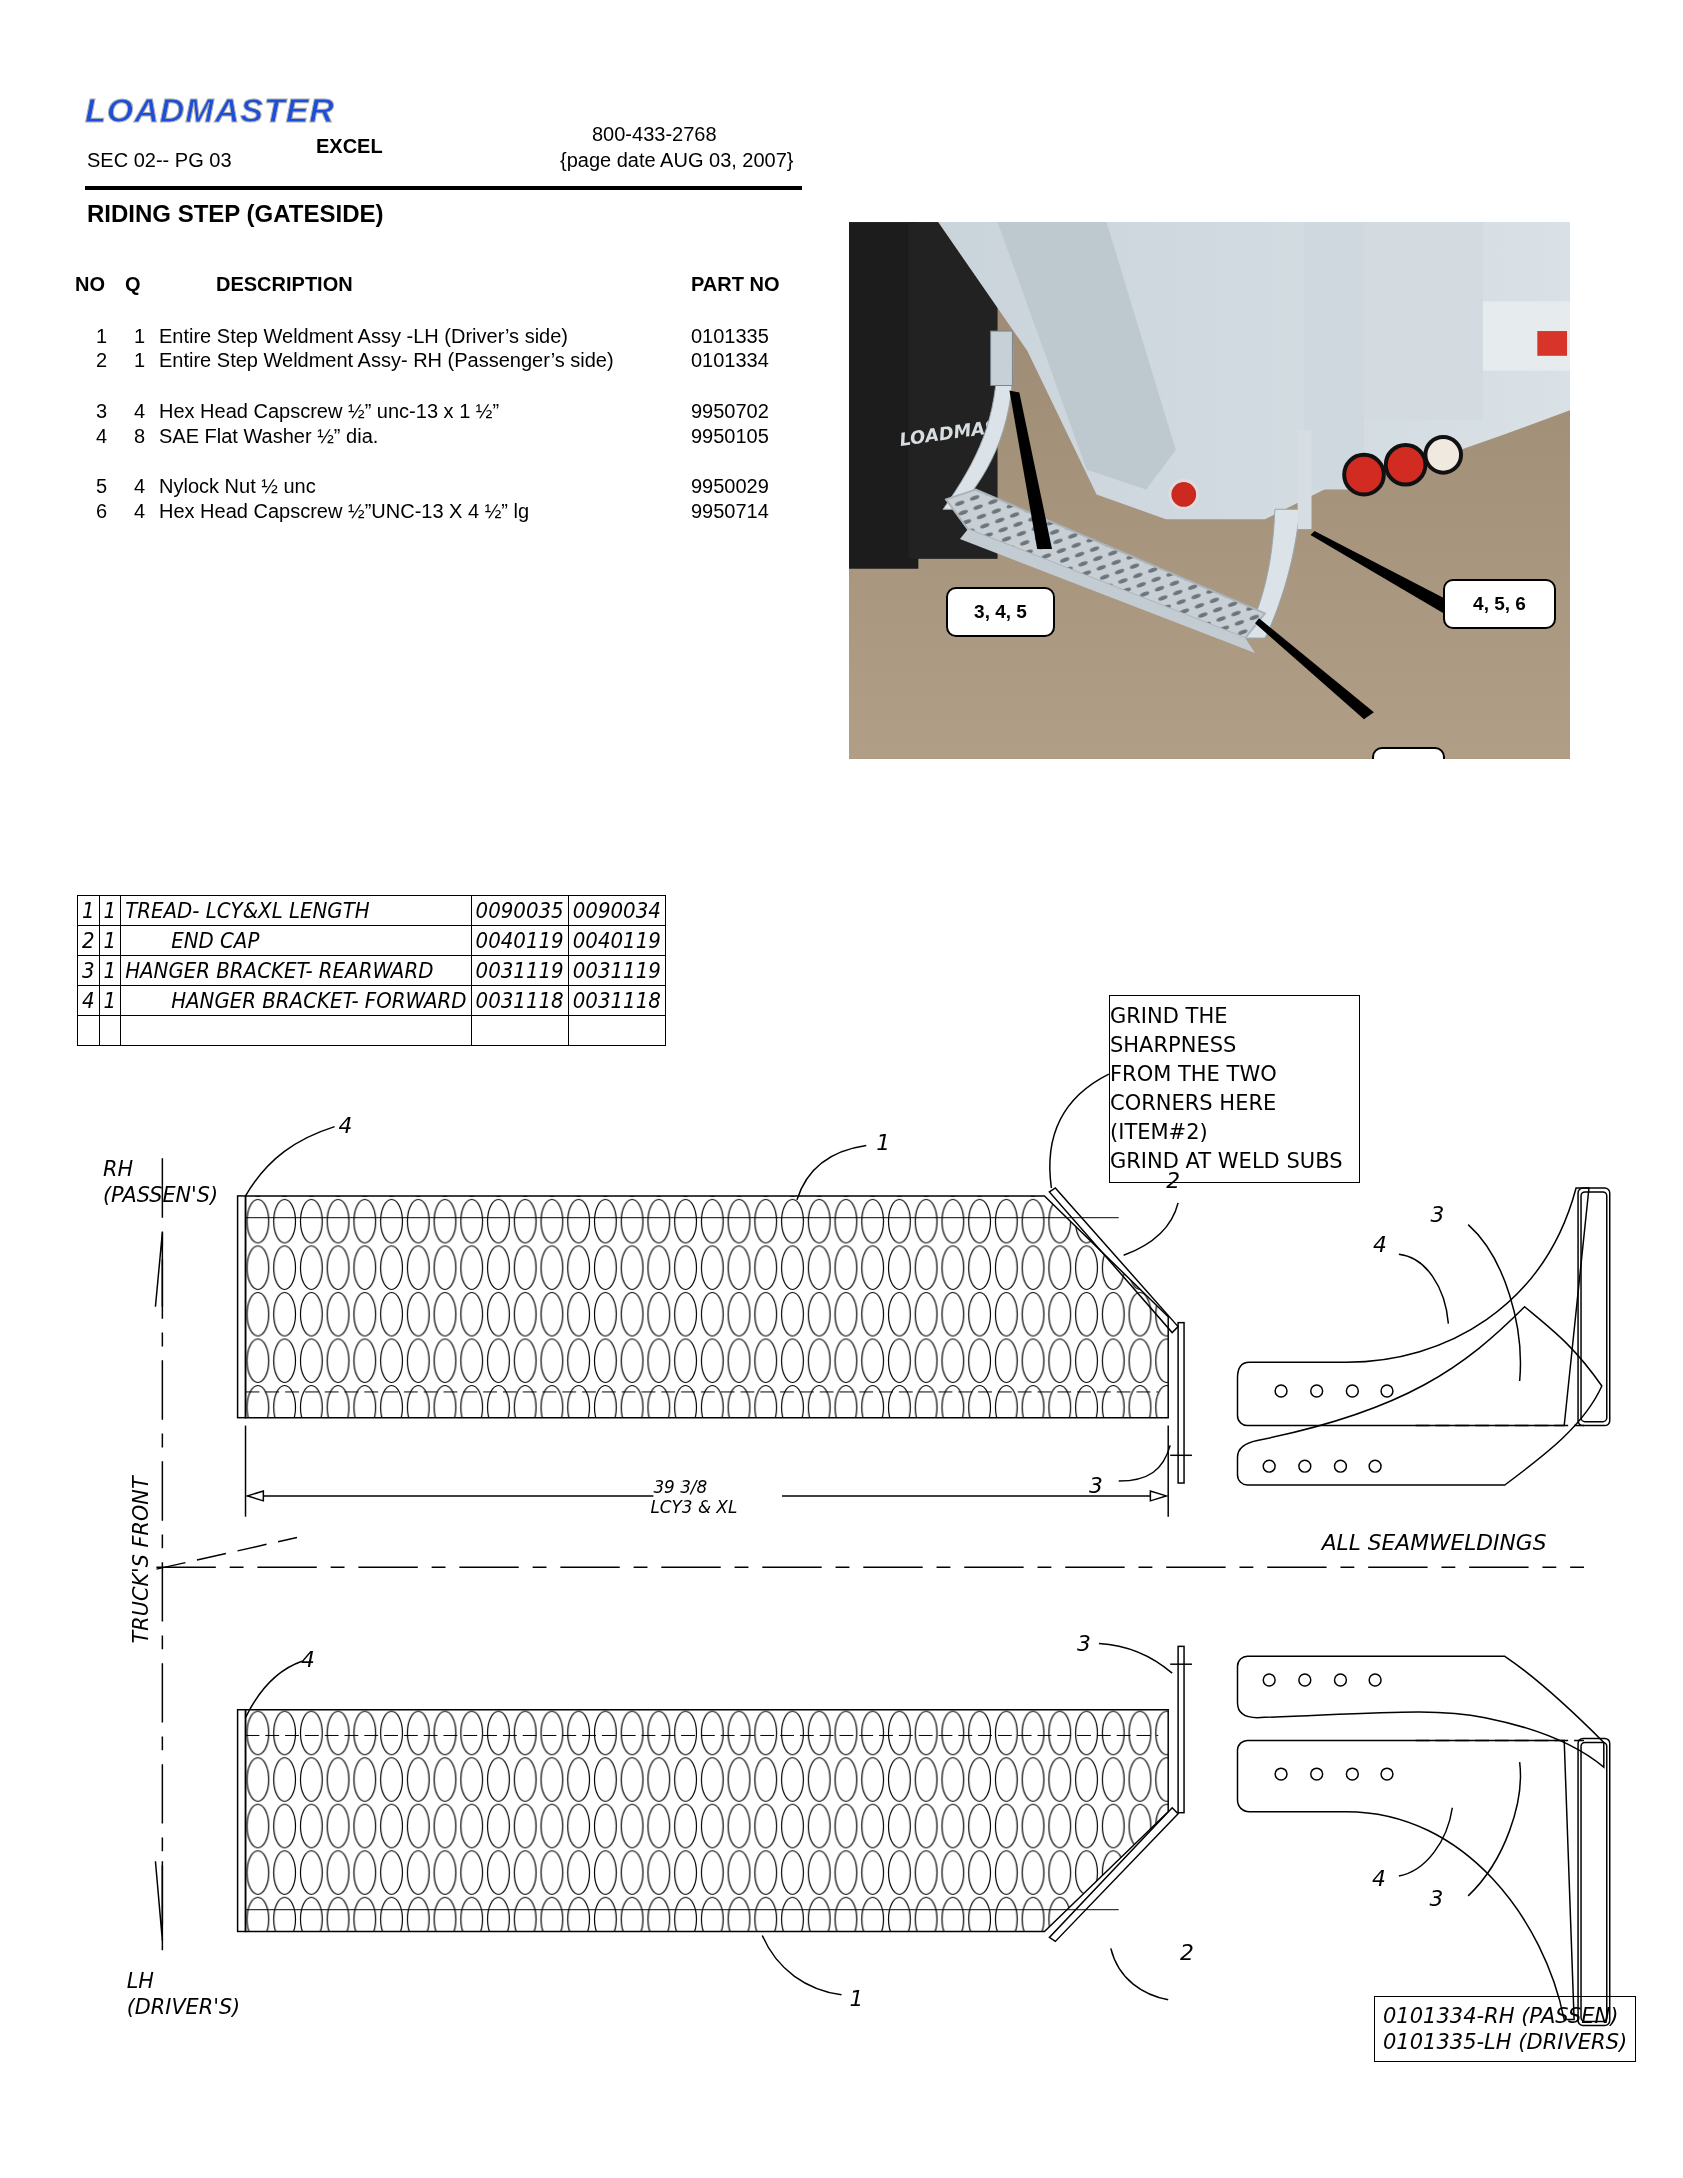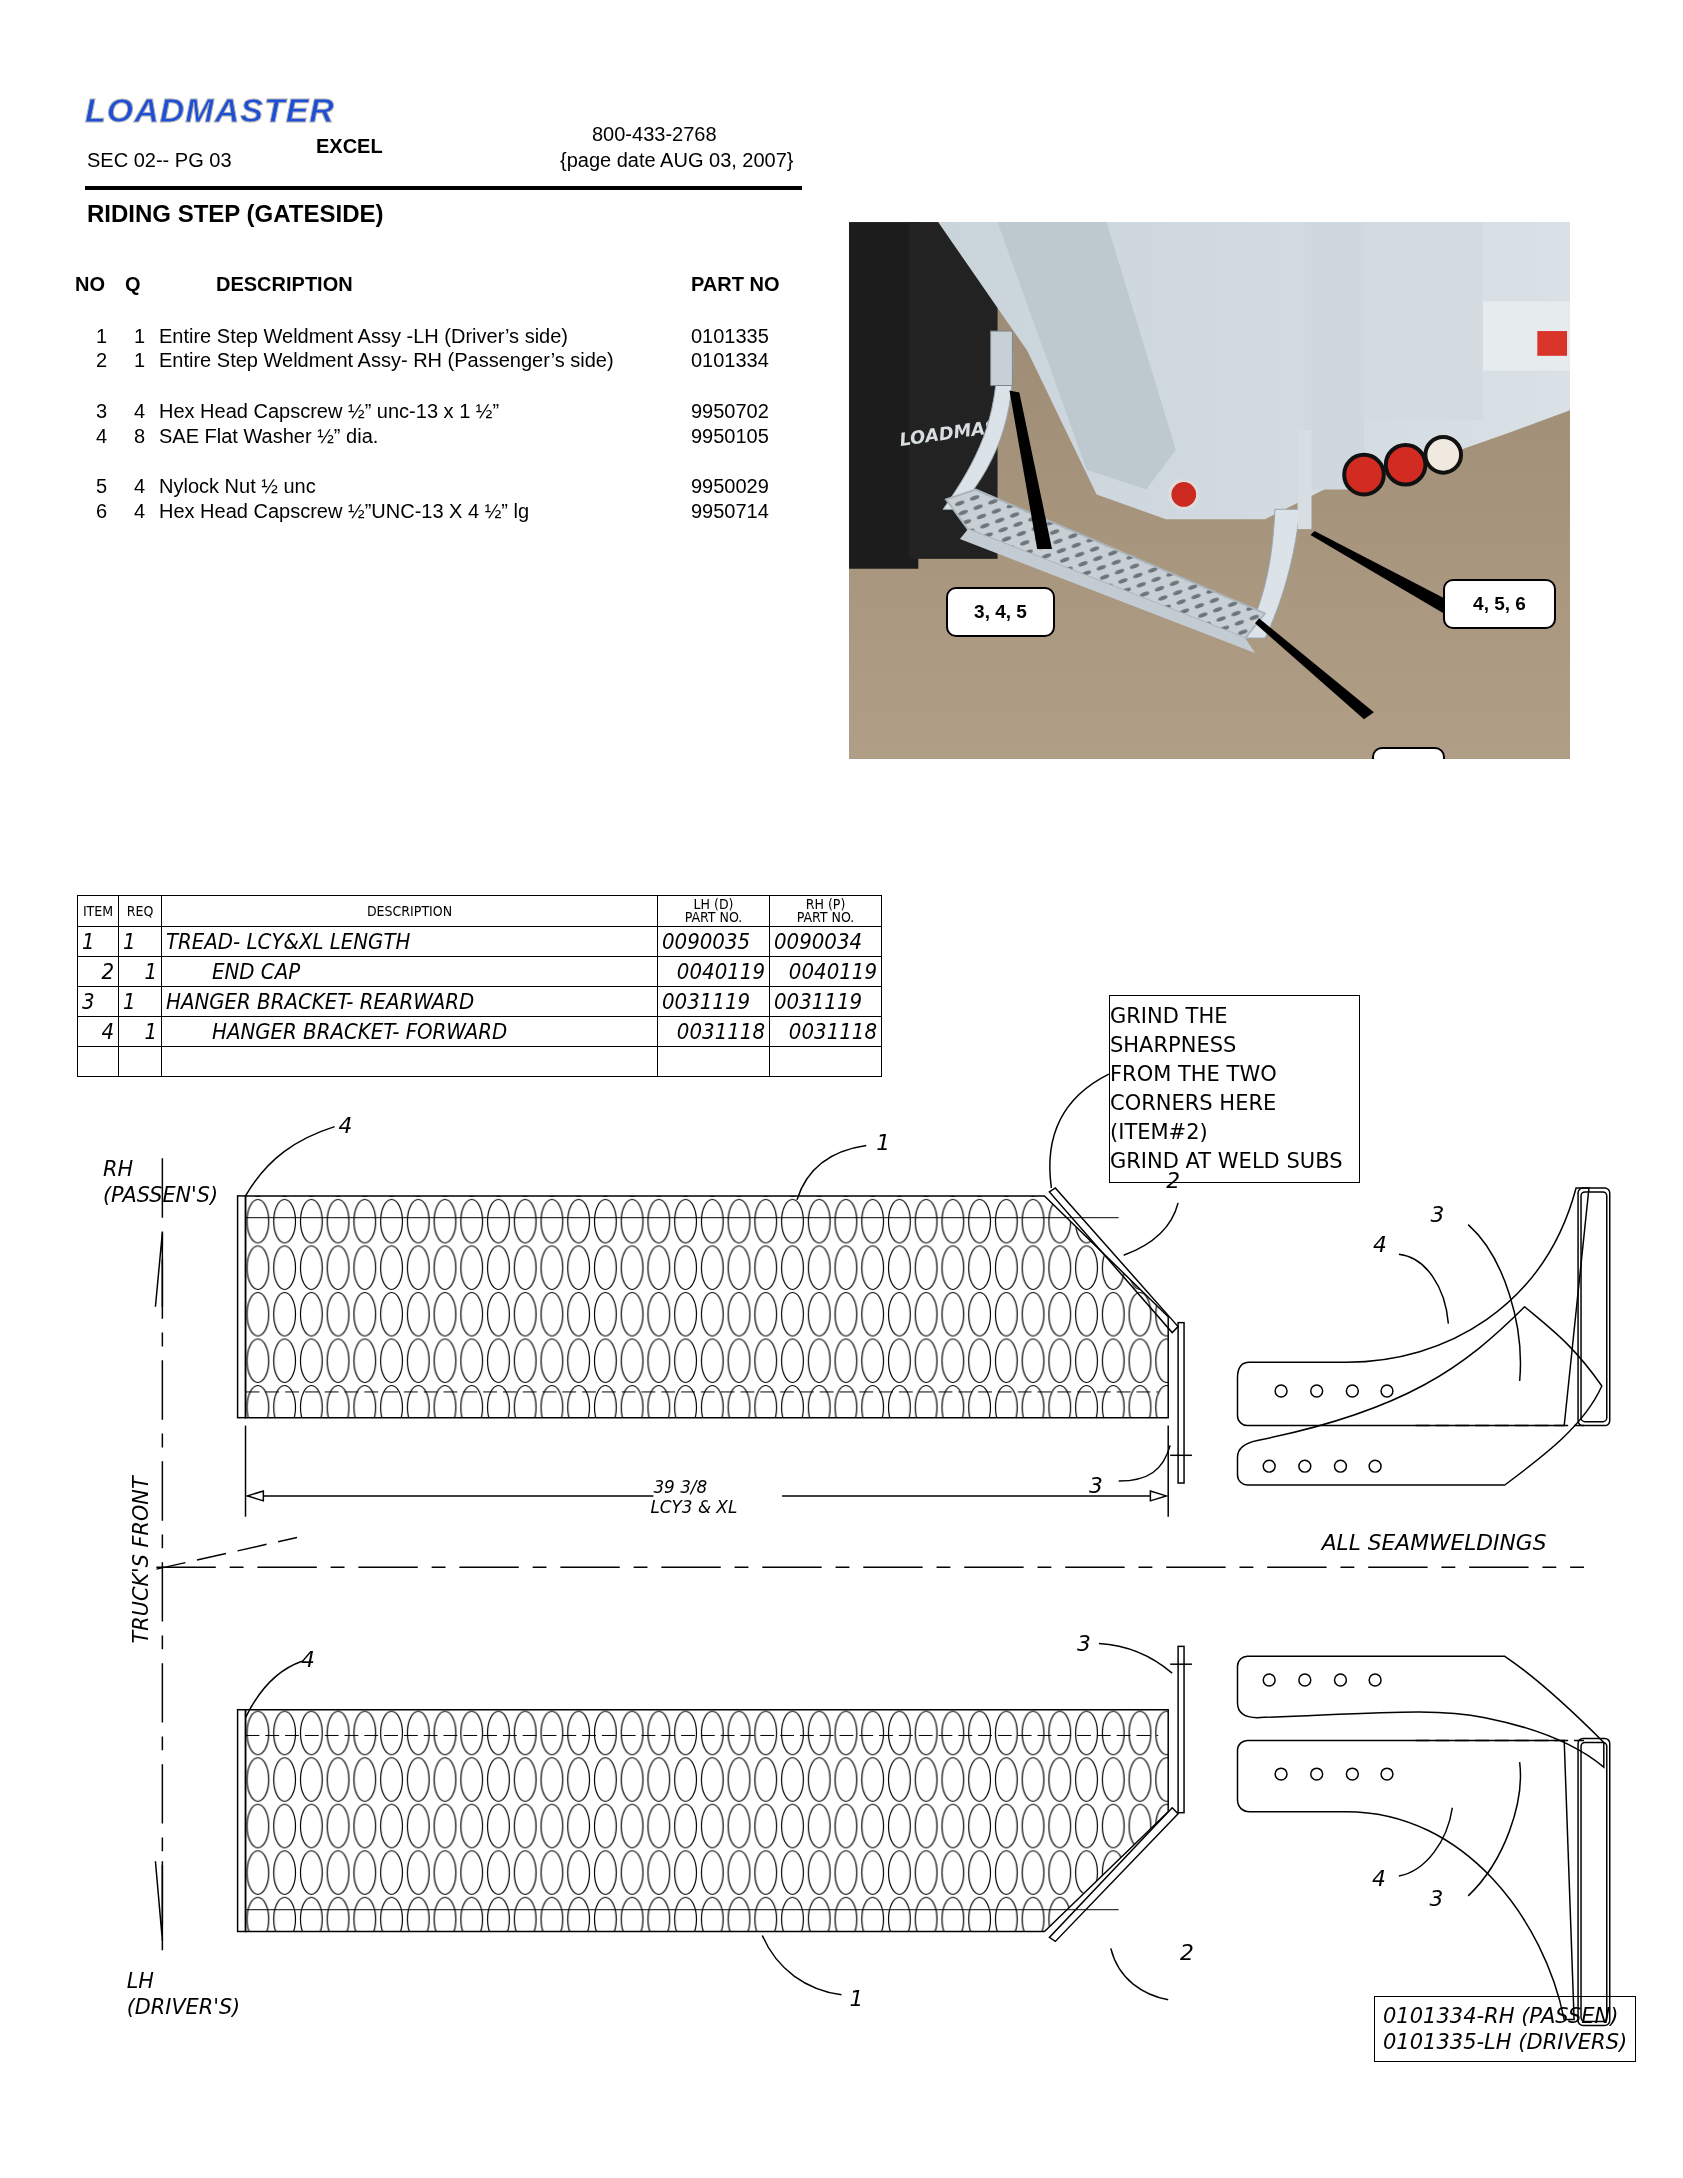--- a/index.html
+++ b/index.html
@@ -129,27 +129,20 @@
     <polygon points="466,316 470,312 640,400 626,410" fill="#000"></polygon>
     <polygon points="410,405 414,400 530,495 520,502" fill="#000"></polygon>
   </svg>
   <div class="callout" style="left:97px;top:325px;width:105px;height:46px">3, 4, 5</div>
   <div class="callout" style="left:594px;top:317px;width:109px;height:46px">4, 5, 6</div>
   <div class="callout" style="left:523px;top:485px;width:69px;height:46px">1, 2</div>
 </div>
 
 <table class="abs bom">
   <tbody>
-      <tr class="hd">
-    <td style="width:32px">ITEM</td>
-    <td style="width:34px">REQ</td>
-    <td style="width:487px">DESCRIPTION</td>
-    <td style="width:103px"><span>LH (D)</span><br><span>PART NO.</span></td>
-    <td style="width:103px"><span>RH (P)</span><br><span>PART NO.</span></td>
-  </tr>
   <tr>
     <td>1</td>
     <td>1</td>
     <td>TREAD- LCY&amp;XL LENGTH</td>
     <td>0090035</td>
     <td>0090034</td>
   </tr>
   <tr>
     <td style="text-align:right">2</td>
     <td style="text-align:right">1</td>

